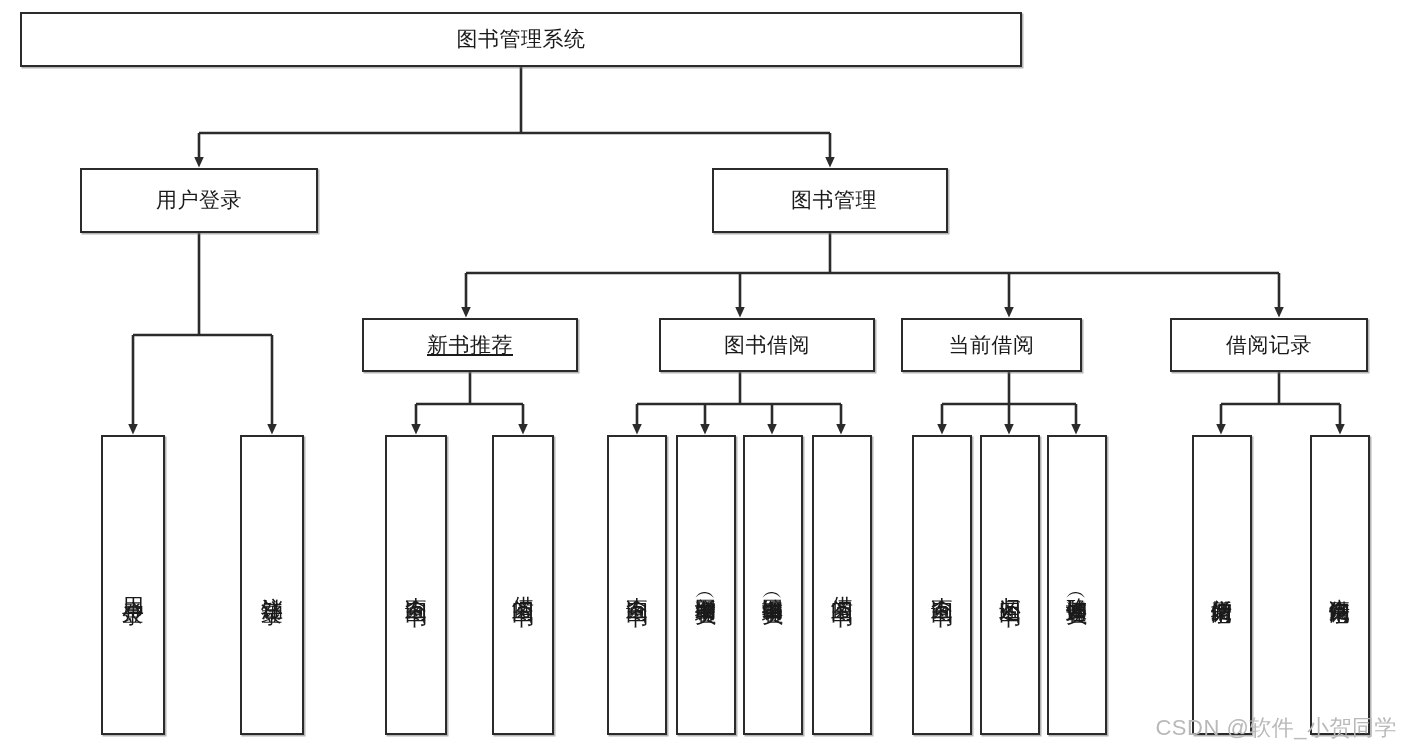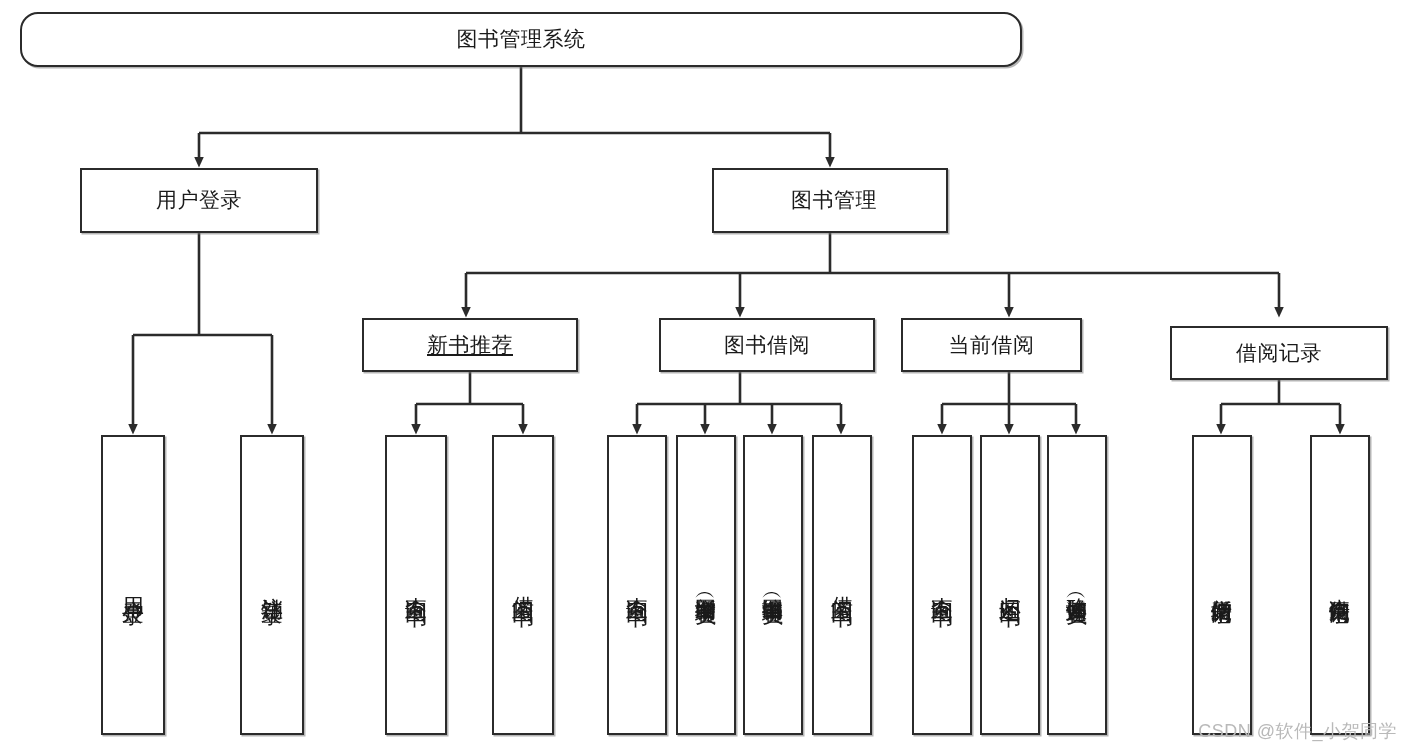--- a/index.html
+++ b/index.html
@@ -43,21 +43,21 @@
     line-height:1;
     white-space:nowrap;
     max-height:284px;
   }
   .node.vert.small .label{font-size:21px;letter-spacing:1px;}
 
   #watermark{
     position:absolute;
     right:8px;
     bottom:4px;
-    font-size:18px;
+    font-size:22px;
     color:#b9b9b9;
     white-space:nowrap;
     letter-spacing:.5px;
   }
 </style>
 </head>
 <body>
 
 <div id="canvas">
 
@@ -107,21 +107,21 @@
       <path d="M1009,404 L1009,425" marker-end="url(#arw)"></path>
       <path d="M1076,404 L1076,425" marker-end="url(#arw)"></path>
 
       <path d="M1279,372 L1279,404"></path>
       <path d="M1221,404 L1340,404"></path>
       <path d="M1221,404 L1221,425" marker-end="url(#arw)"></path>
       <path d="M1340,404 L1340,425" marker-end="url(#arw)"></path>
     </g>
   </svg>
 
-  <div class="node horiz" style="left:20px;top:12px;width:1002px;height:55px;border-radius:18px;">
+  <div class="node horiz" style="left:20px;top:12px;width:1002px;height:55px;">
     <span class="label">图书管理系统</span>
   </div>
 
   <div class="node horiz" style="left:80px;top:168px;width:238px;height:65px;">
     <span class="label">用户登录</span>
   </div>
 
   <div class="node horiz" style="left:712px;top:168px;width:236px;height:65px;padding-left:8px;">
     <span class="label">图书管理</span>
   </div>
@@ -131,21 +131,21 @@
   </div>
 
   <div class="node horiz" style="left:632px;top:318px;width:216px;height:54px;margin-left:27px;">
     <span class="label">图书借阅</span>
   </div>
 
   <div class="node horiz" style="left:901px;top:318px;width:181px;height:54px;">
     <span class="label">当前借阅</span>
   </div>
 
-  <div class="node horiz" style="left:1170px;top:326px;width:218px;height:54px;">
+  <div class="node horiz" style="left:1170px;top:318px;width:198px;height:54px;">
     <span class="label">借阅记录</span>
   </div>
 
   <div class="node vert" style="left:101px;top:435px;width:64px;height:300px;">
     <span class="label">用户登录</span>
   </div>
 
   <div class="node vert" style="left:240px;top:435px;width:64px;height:300px;">
     <span class="label">注销登录</span>
   </div>

